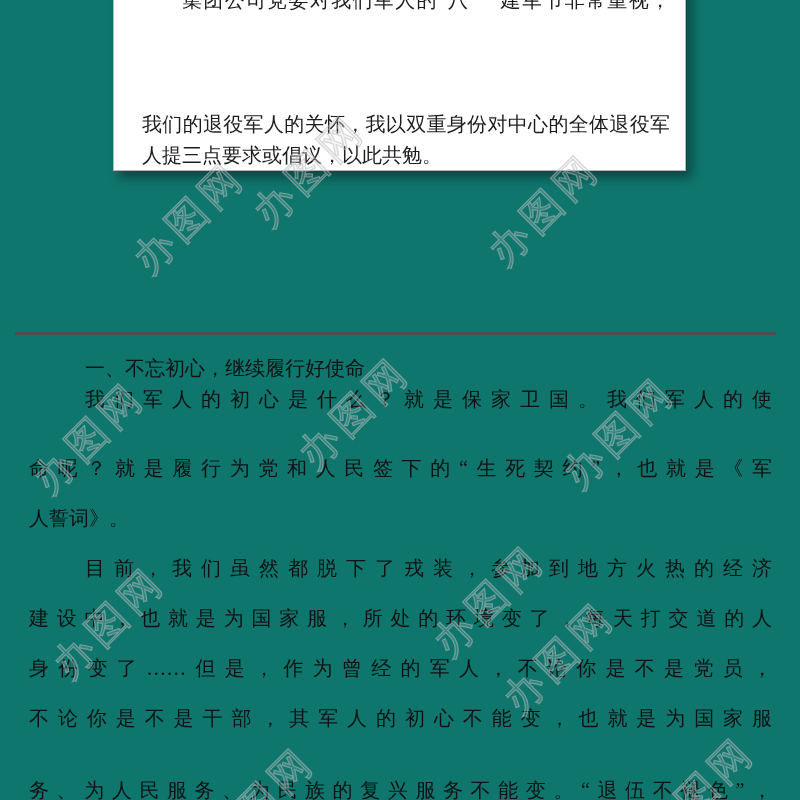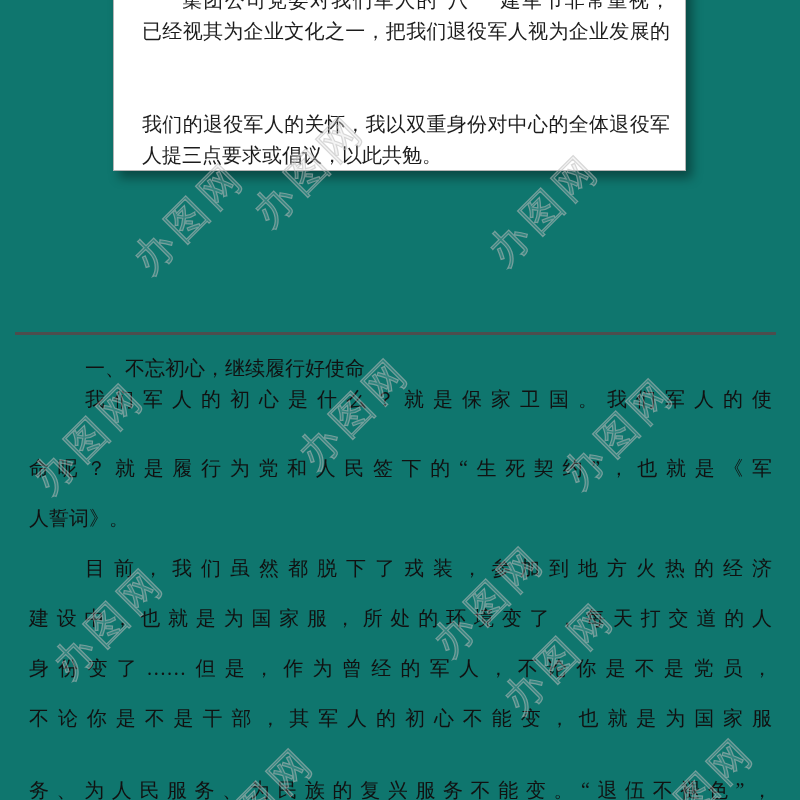--- a/index.html
+++ b/index.html
@@ -96,21 +96,20 @@
     font-family: "Liberation Sans", "DejaVu Sans", sans-serif;
   }
 </style>
 </head>
 <body>
 
 <div class="canvas">
 
   <div class="thumb">
     <div class="bline indent j" style="top:34px">集团公司党委对我们军人的“八一”建军节非常重视，</div>
-    <div class="bline j" style="top:65px">已经视其为企业文化之一，把我们退役军人视为企业发展的</div>
     <div class="bline j" style="top:158px">我们的退役军人的关怀，我以双重身份对中心的全体退役军</div>
     <div class="bline" style="top:189px">人提三点要求或倡议，以此共勉。</div>
   </div>
 
   <div class="divider"></div>
 
   <div>
     <div class="line indent" style="top:343px">一、不忘初心，继续履行好使命</div>
     <div class="line indent j" style="top:374px">我们军人的初心是什么？就是保家卫国。我们军人的使</div>
     <div class="line j" style="top:443px">命呢？就是履行为党和人民签下的“生死契约”，也就是《军</div>

